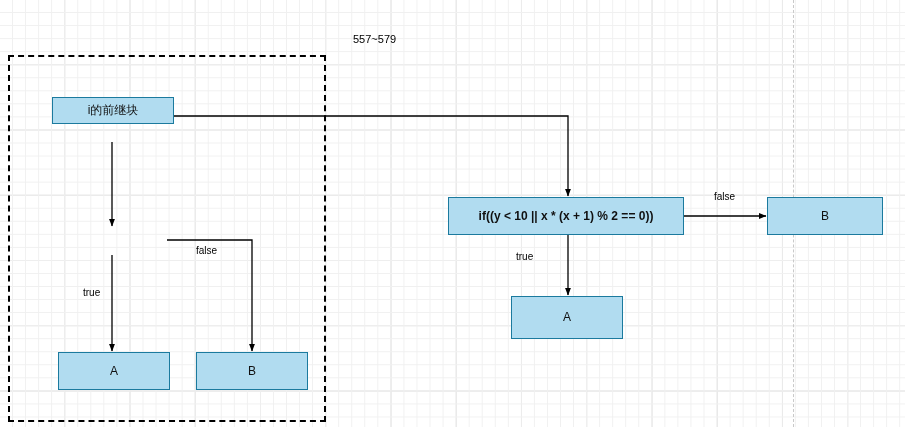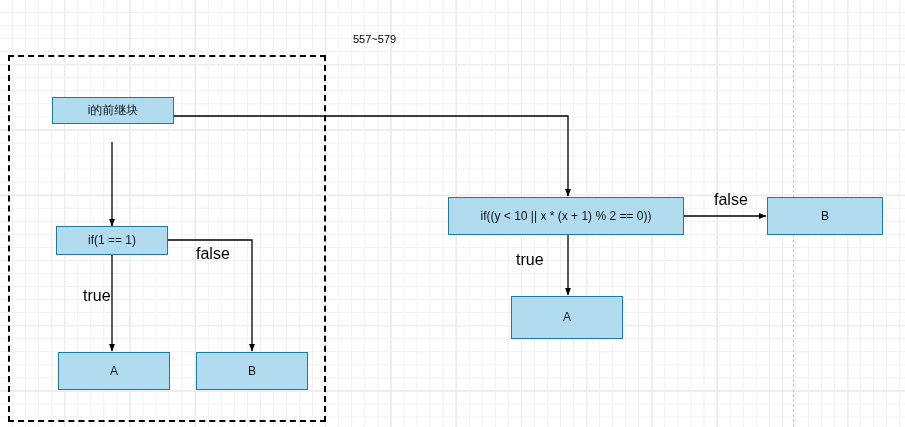--- a/index.html
+++ b/index.html
@@ -43,21 +43,21 @@
     align-items: center;
     justify-content: center;
     font-size: 12px;
     color: #111111;
     line-height: 1.2;
     text-align: center;
     white-space: nowrap;
   }
   .edge-label {
     position: absolute;
-    font-size: 16px;
+    font-size: 10px;
     color: #000000;
     background: transparent;
     white-space: nowrap;
     line-height: 1;
   }
   .diagram-title {
     position: absolute;
     font-size: 11px;
     color: #000000;
     white-space: nowrap;
@@ -104,33 +104,30 @@
       <path d="M568,234 L568,295" marker-end="url(#arrowhead)"></path>
 
       <path d="M684,216 L766,216" marker-end="url(#arrowhead)"></path>
     </g>
   </svg>
 
   <div class="node" style="left:52px; top:97px; width:122px; height:27px;">
     <span>i的前继块</span>
   </div>
 
-  <div class="node" style="left:56px; top:226px; width:112px; height:29px;">
-    <span>if(1 == 1)</span>
-  </div>
 
   <div class="node" style="left:58px; top:352px; width:112px; height:38px;">
     <span>A</span>
   </div>
 
   <div class="node" style="left:196px; top:352px; width:112px; height:38px;">
     <span>B</span>
   </div>
 
-  <div class="node" style="left:448px; top:197px; width:236px; height:38px;">
+  <div class="node" style="left:448px; top:197px; width:236px; height:38px;font-weight:bold;">
     <span>if((y &lt; 10 || x * (x + 1) % 2 == 0))</span>
   </div>
 
   <div class="node" style="left:511px; top:296px; width:112px; height:43px;">
     <span>A</span>
   </div>
 
   <div class="node" style="left:767px; top:197px; width:116px; height:38px;">
     <span>B</span>
   </div>

